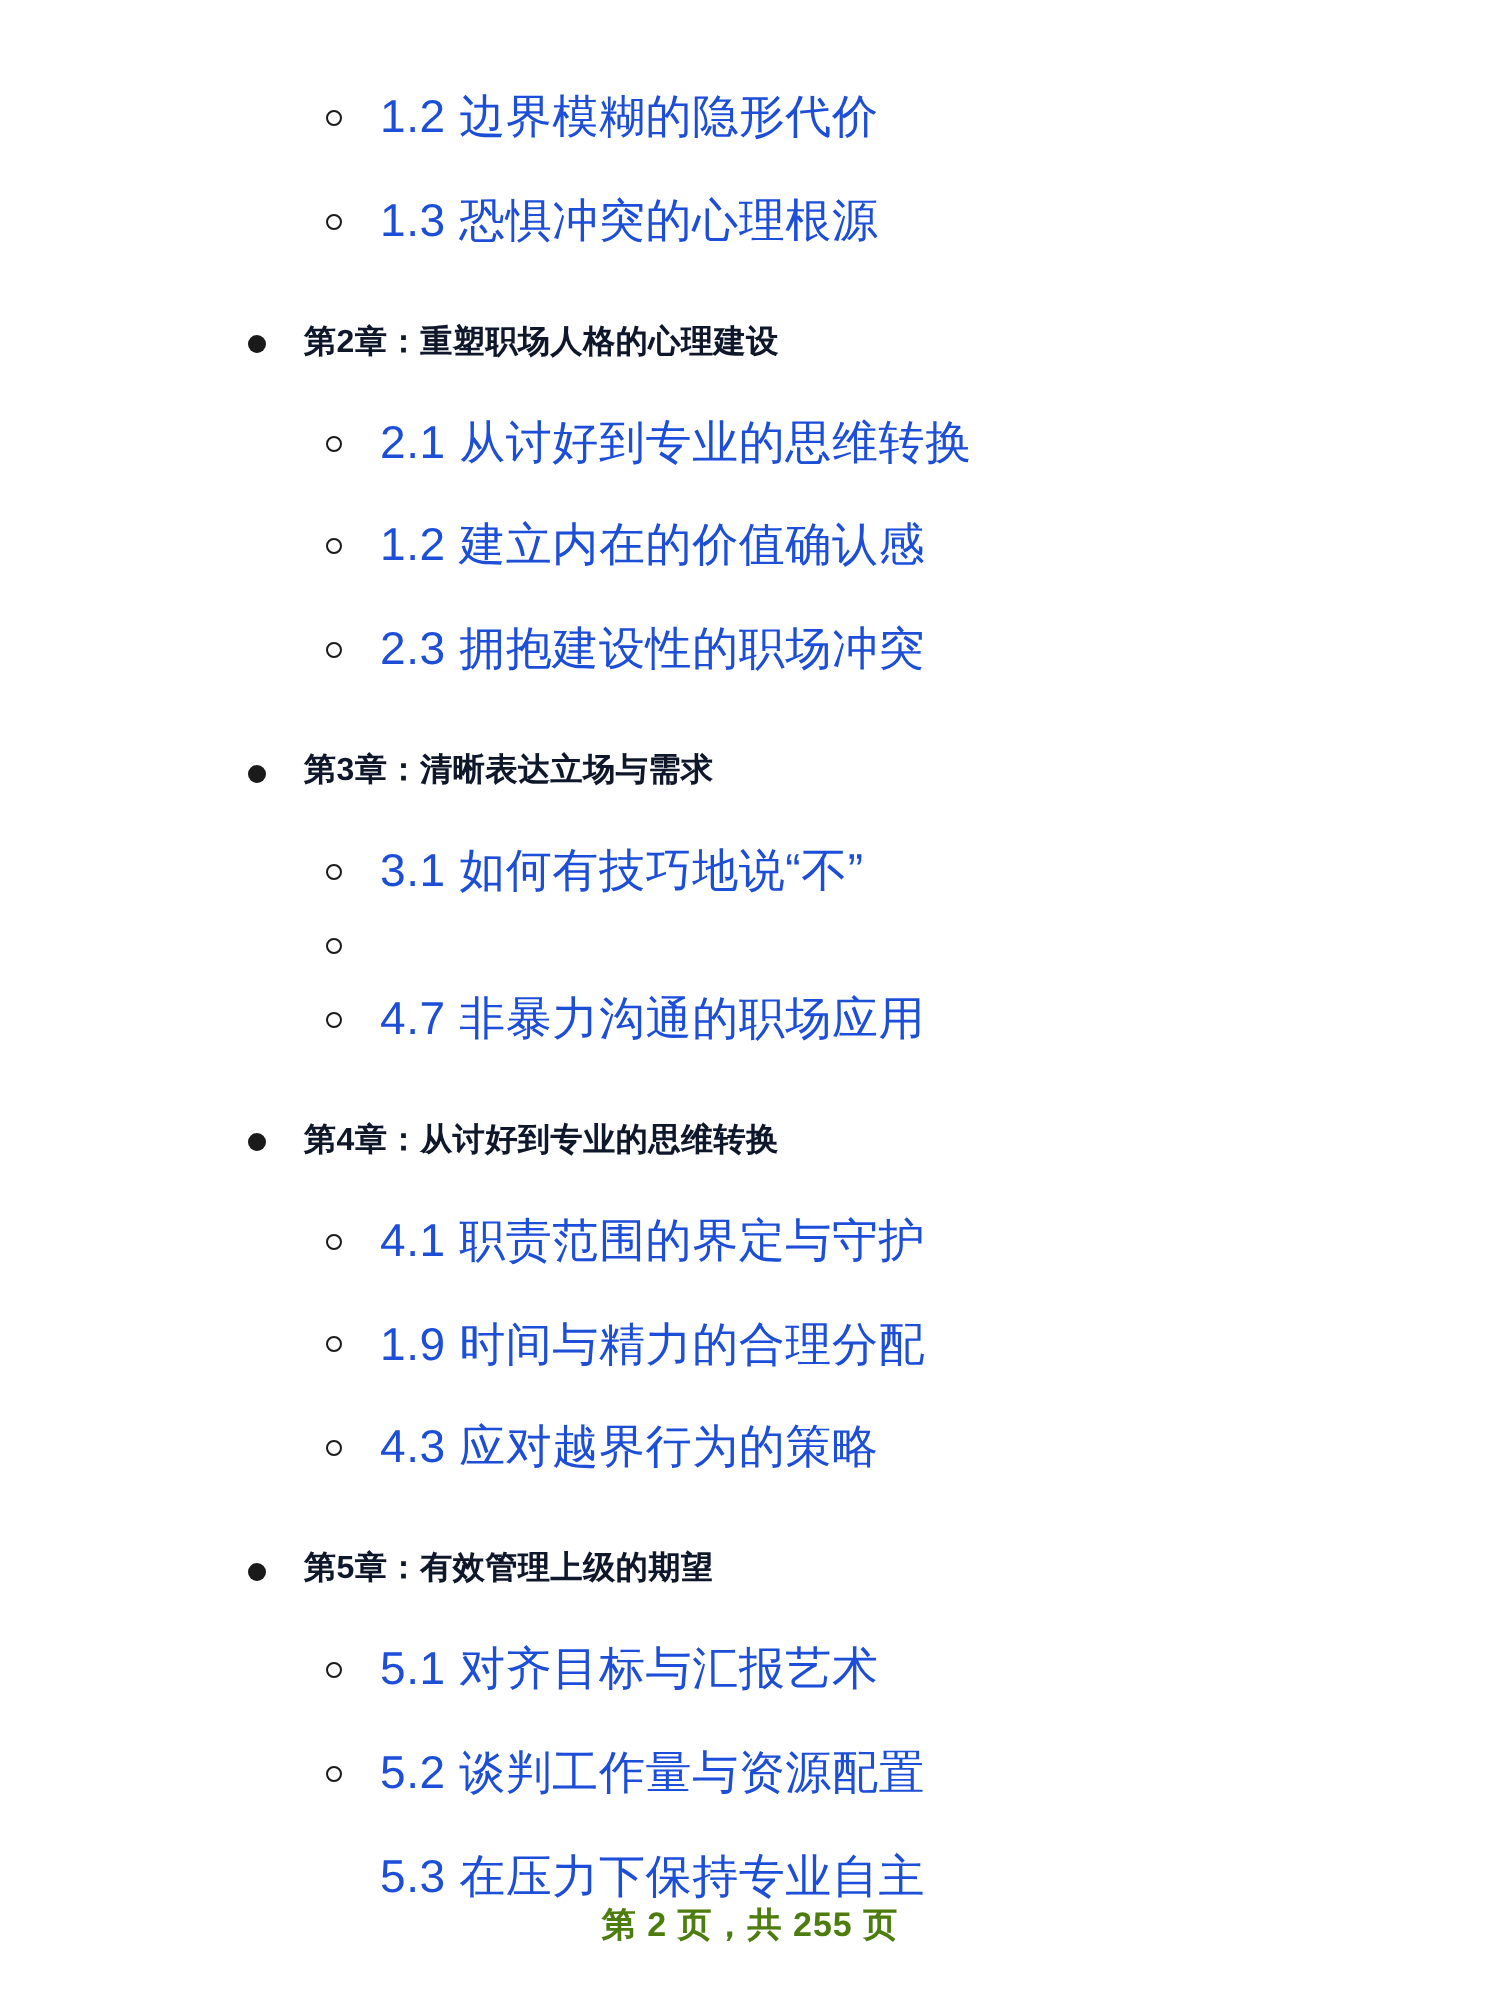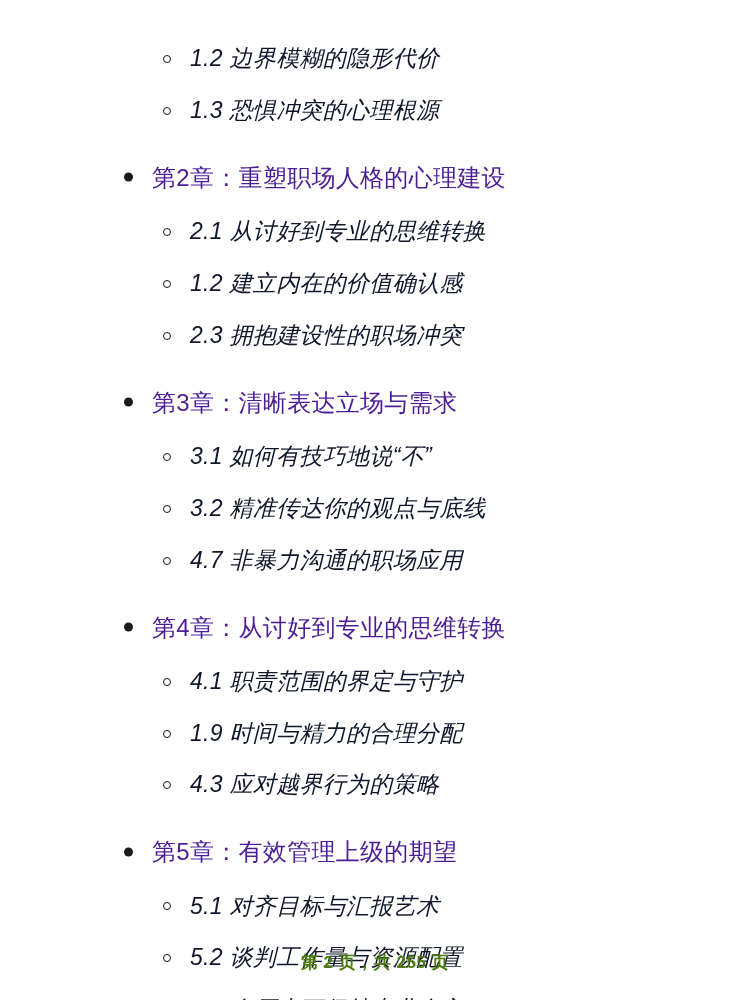--- a/index.html
+++ b/index.html
@@ -28,46 +28,46 @@
     list-style: none;
     margin: 0;
     padding: 0;
   }
 
   
   .chapter {
     position: relative;
     margin: 0 0 0 62px;
     padding: 0 0 0 30px;
-    font-size: 24px;
+    font-size: 16px;
     line-height: 1.30;
     letter-spacing: 0.3px;
-    color: #4c1d95;
+    color: #0f172a;
+    font-weight: bold;
   }
   .chapter .marker {
     position: absolute;
     left: 2px;
     top: 50%;
     transform: translateY(-50%);
     width: 9px;
     height: 9px;
     border-radius: 50%;
     background: #1a1a1a;
   }
 
   
   .section {
     position: relative;
     margin: 0 0 0 100px;
     padding: 0 0 0 30px;
     font-size: 23px;
     line-height: 1.30;
     letter-spacing: 0.3px;
-    color: #0f172a;
-    font-style: italic;
+    color: #1d4ed8;
   }
   .section .marker {
     position: absolute;
     left: 3px;
     top: 50%;
     transform: translateY(-50%);
     width: 8px;
     height: 8px;
     border-radius: 50%;
     border: 1.6px solid #1a1a1a;
@@ -142,21 +142,20 @@
     <div class="sp-chap-after"></div>
 
     <li class="section">
       <span class="marker"></span>
       <span>3.1 如何有技巧地说“不”</span>
     </li>
     <div class="sp-sec"></div>
 
     <li class="section">
       <span class="marker"></span>
-      <span>3.2 精准传达你的观点与底线</span>
     </li>
     <div class="sp-sec"></div>
 
     <li class="section">
       <span class="marker"></span>
       <span>4.7 非暴力沟通的职场应用</span>
     </li>
     <div class="sp-chap-before"></div>
 
     <li class="chapter">

